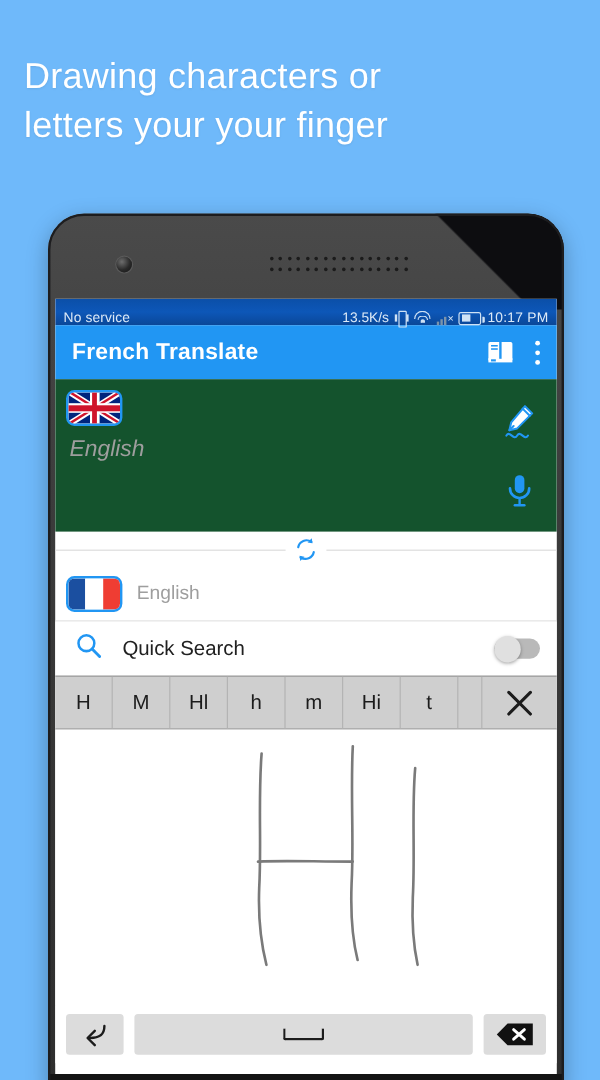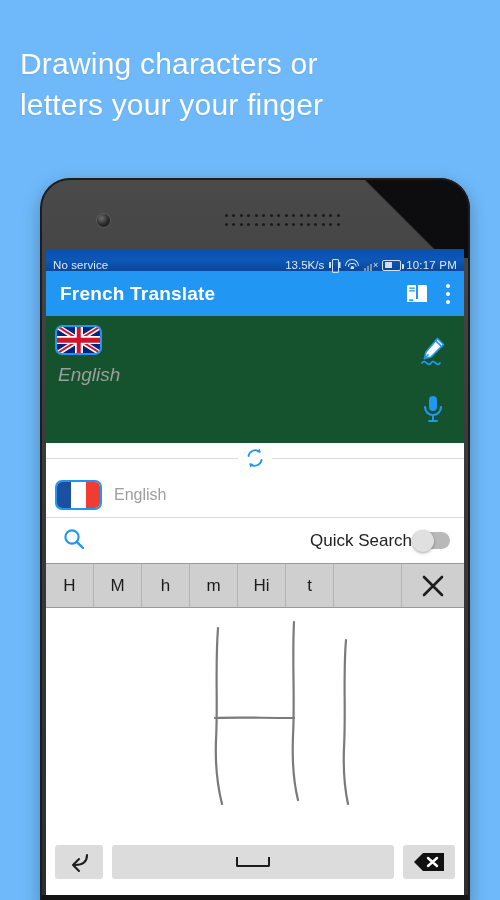--- a/index.html
+++ b/index.html
@@ -135,21 +135,21 @@
   .dst-panel { height:44px; display:flex; align-items:center; padding:0 0 0 9px; position:relative; }
   .flag-fr-inner { position:absolute; inset:0; display:flex; }
   .flag-fr-inner b { flex:1; display:block; }
   .fr-blue { background:#1b4fa0; }
   .fr-white { background:#ffffff; }
   .fr-red { background:#ef3d33; }
   .dst-label { margin-left:12px; font-size:16px; color:#9e9e9e; }
   .hr { height:1px; background:#dcdcdc; }
 
   
-  .qs-row { height:45px; display:flex; align-items:center; padding:0 14px 0 16px; background:#fff;text-align:right; }
+  .qs-row { height:45px; display:flex; align-items:center; padding:0 14px 0 16px; background:#fff; }
   .qs-label { flex:1; margin-left:16px; font-size:17px; color:#212121; }
   .toggle { width:38px; height:17px; border-radius:9px; background:#b9b9b9; position:relative; }
   .toggle i { position:absolute; left:0; top:-2.5px; width:22px; height:22px; border-radius:50%;
     background:#e0e0e0; box-shadow:0 1px 3px rgba(0,0,0,.35); display:block; }
 
   
   .cand-strip {
     height:45px; background:#cfcfcf; display:flex; align-items:stretch;
     border-top:1px solid #9b9b9b; border-bottom:1px solid #9b9b9b;
   }
@@ -348,20 +348,21 @@
       </div>
       <div class="qs-label">Quick Search</div>
       <div class="toggle">
           <i></i>
         </div>
     </div>
 
     <div class="cand-strip">
       <div class="cand">H</div>
       <div class="cand">M</div>
+      <div class="cand">Hl</div>
       <div class="cand">h</div>
       <div class="cand">m</div>
       <div class="cand">Hi</div>
       <div class="cand">t</div>
       <div class="cand-spacer"></div>
       <div class="cand-close">
         <svg width="26" height="26" viewBox="0 0 26 26">
           <path d="M4 4 L22 22 M22 4 L4 22" stroke="#1c1c1c" stroke-width="2.6" stroke-linecap="round"></path>
         </svg>
       </div>

